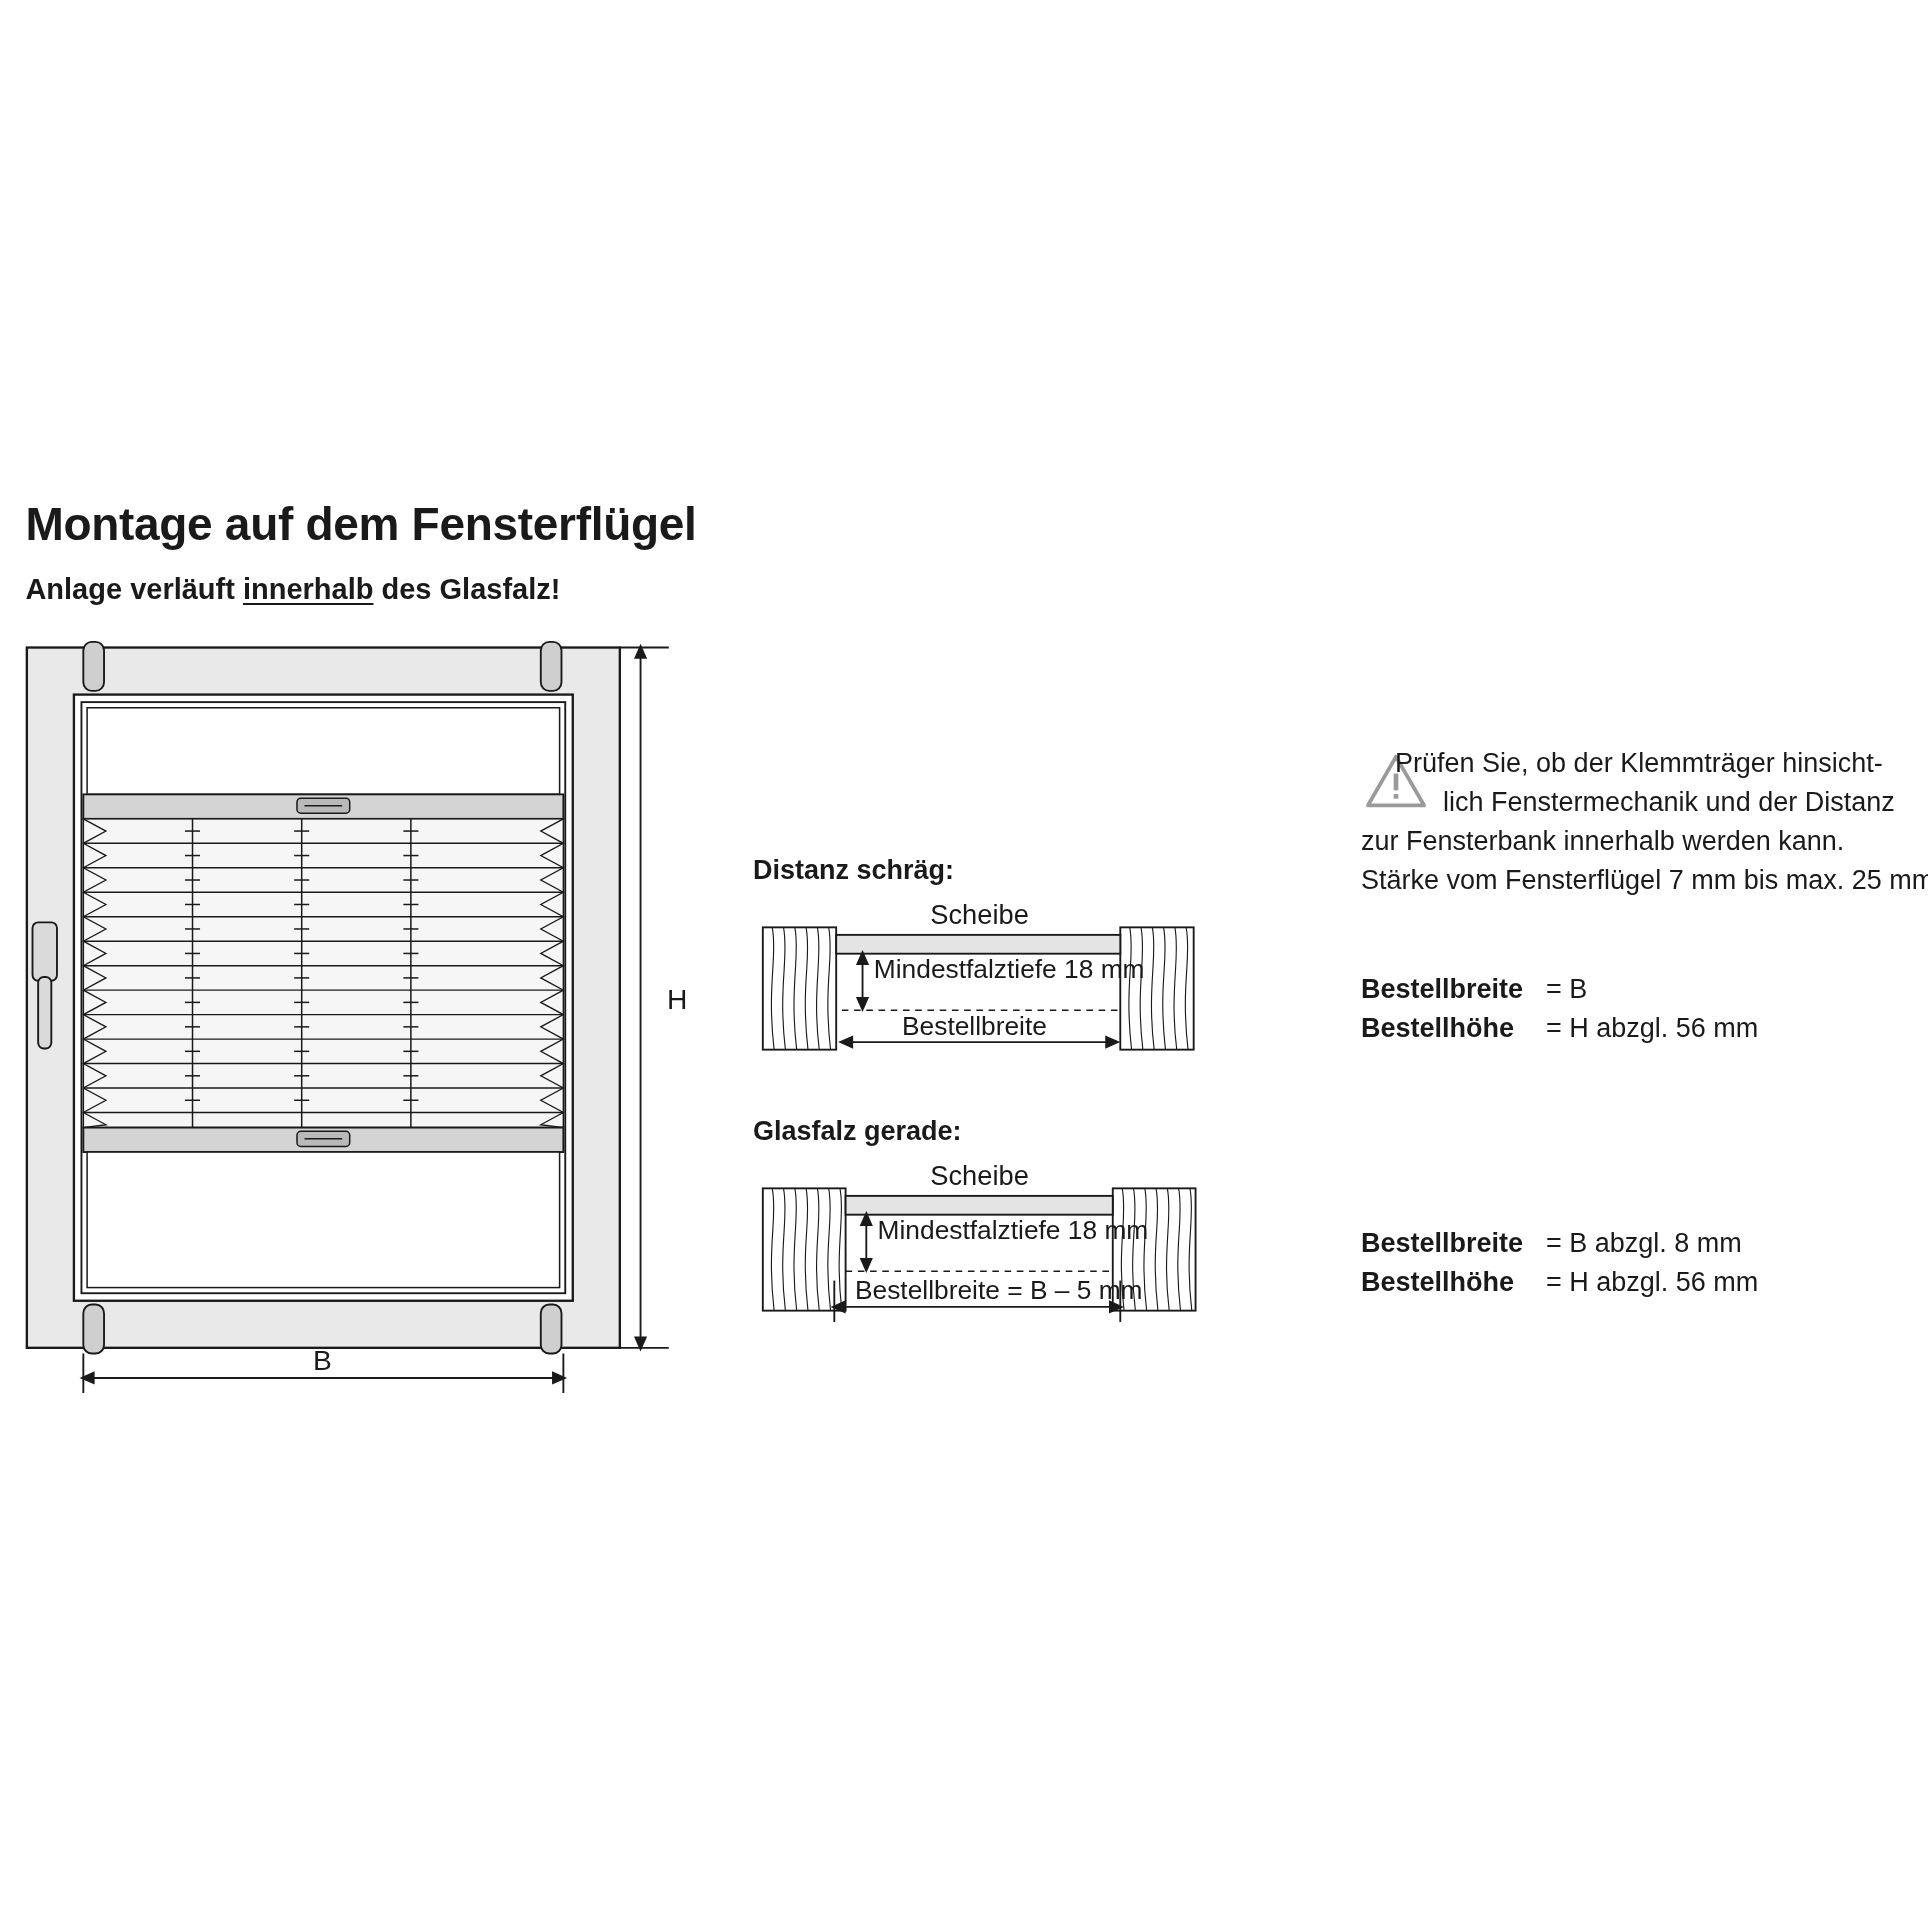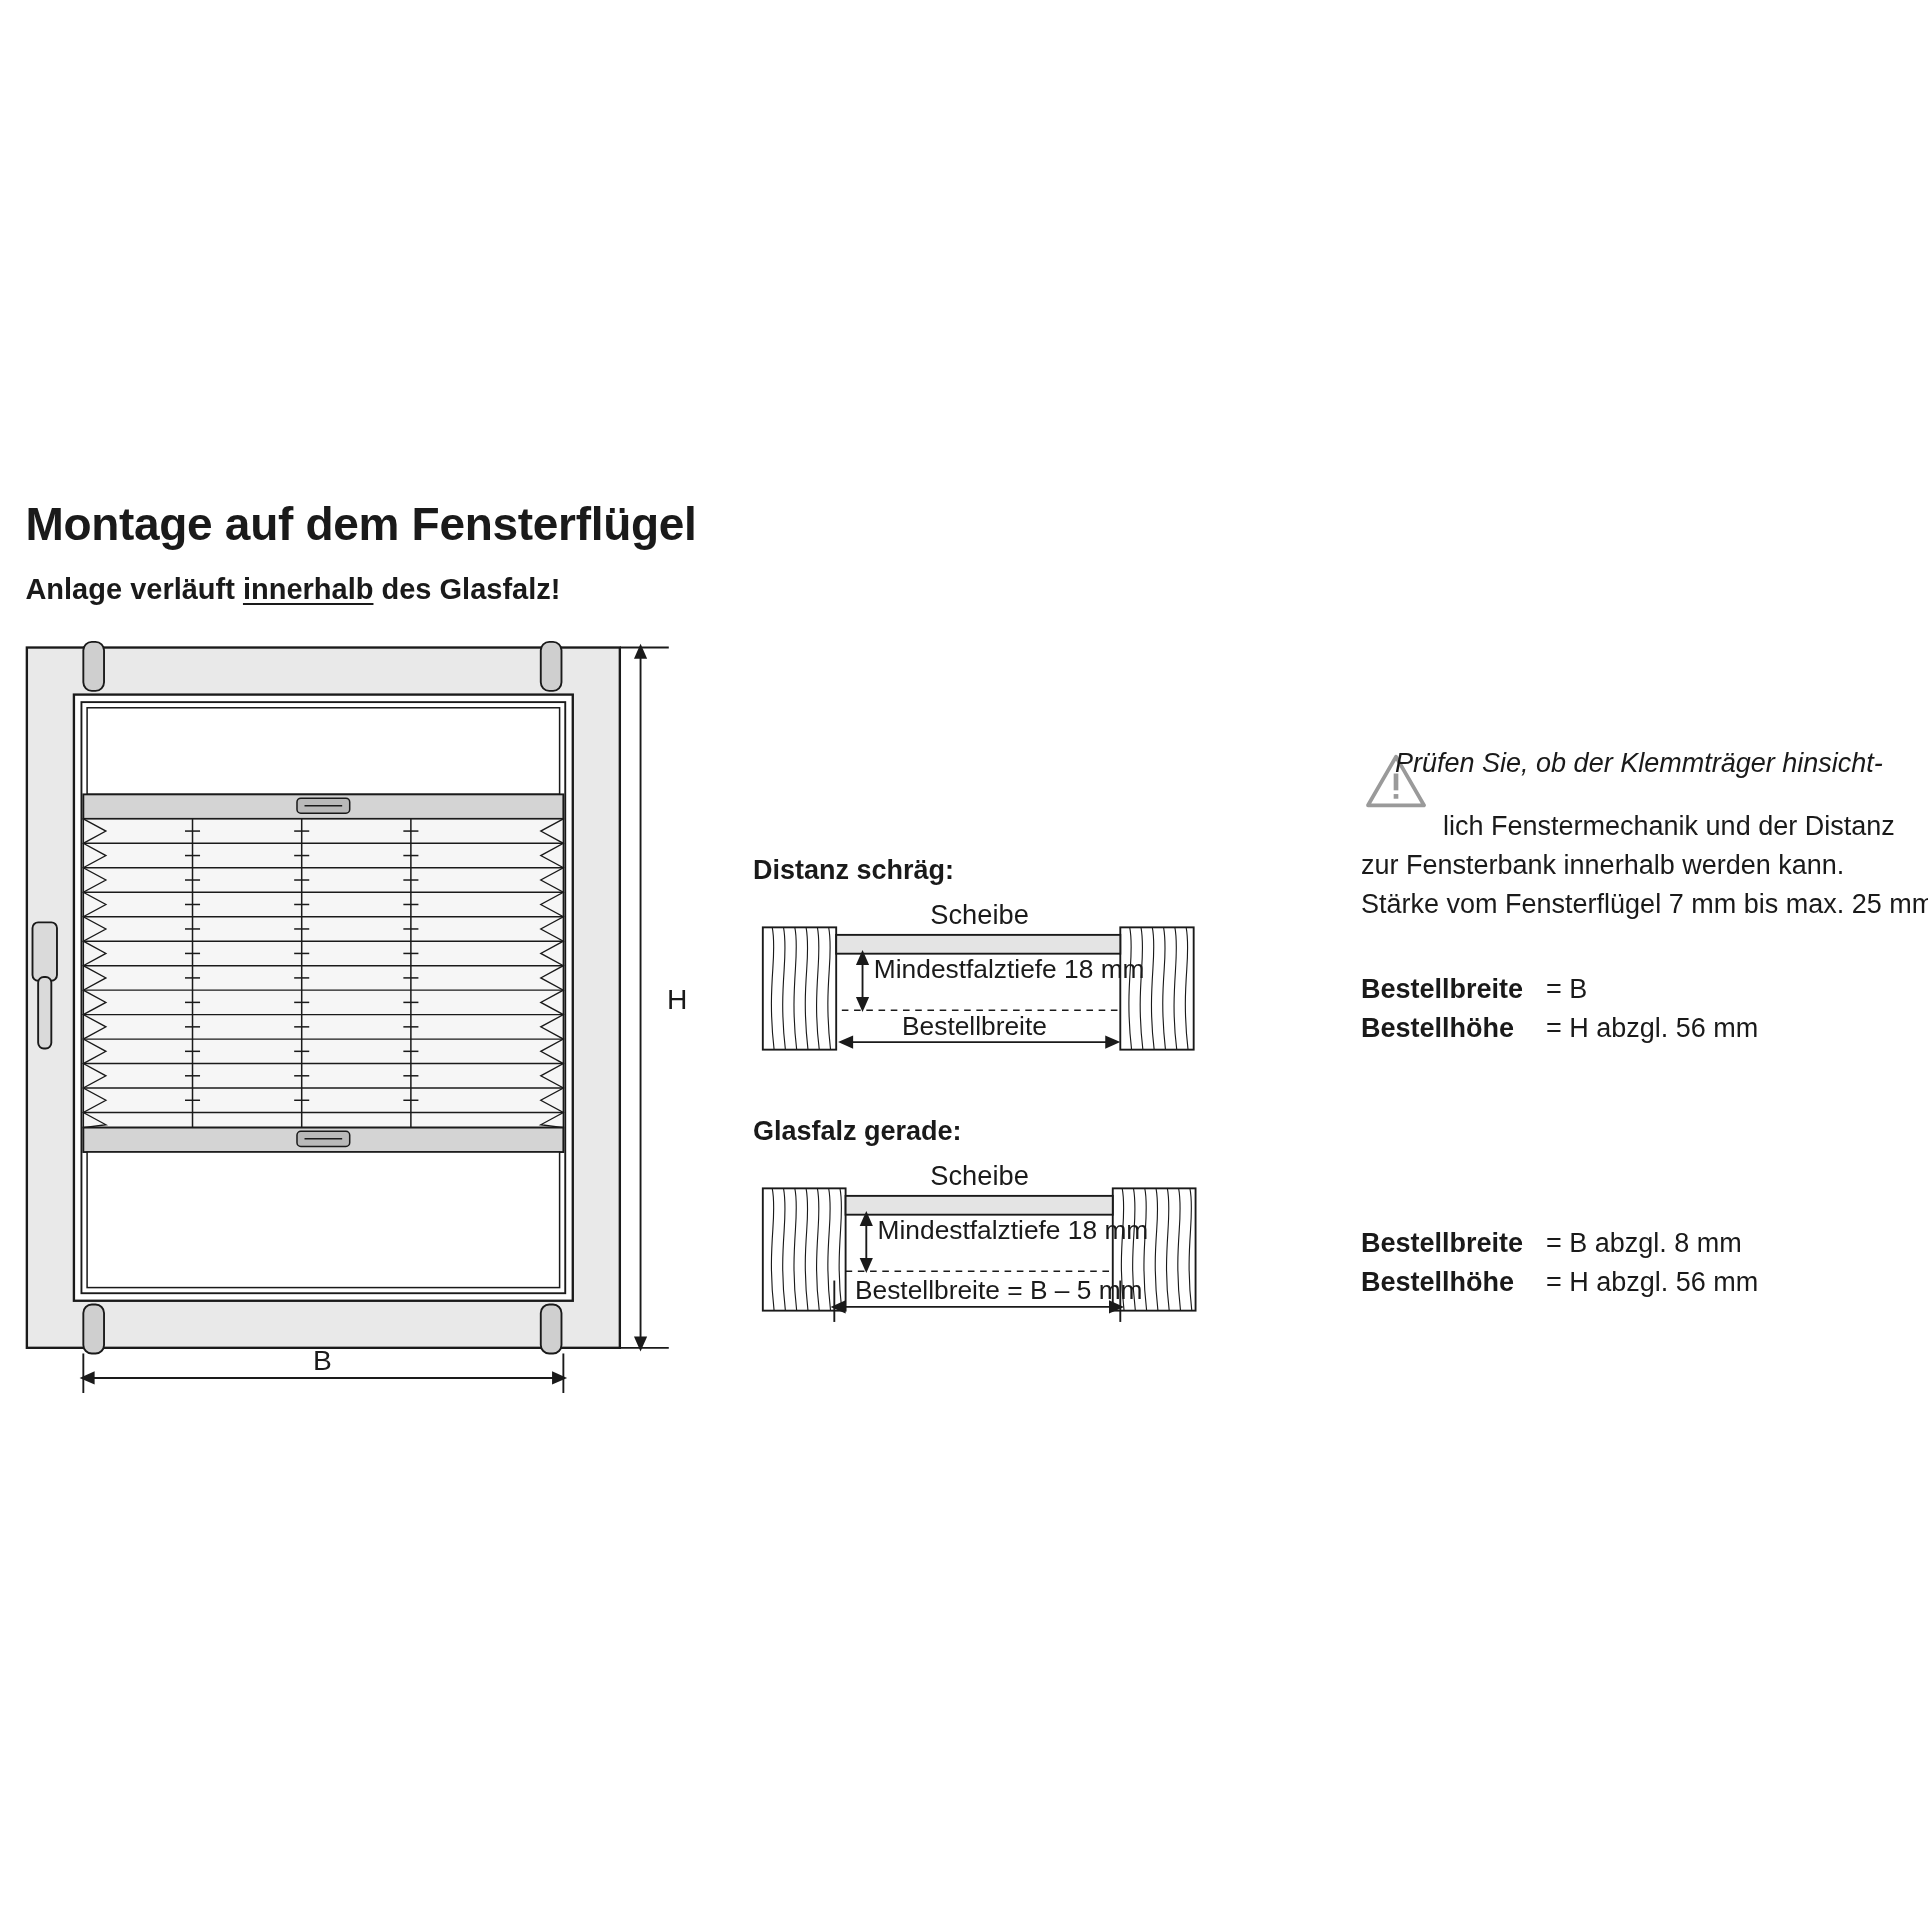--- a/index.html
+++ b/index.html
@@ -91,22 +91,22 @@
     left: 1365px;
     top: 753px;
     width: 62px;
     height: 56px;
   }
   .note-line {
     font-size: 27px;
     line-height: 39px;
     white-space: nowrap;
   }
-  .note-indent-1 { margin-left: 34px; font-style: italic; }
-  .note-indent-2 { margin-left: 82px; margin-top: 24px; }
+  .note-indent-1 { margin-left: 34px; }
+  .note-indent-2 { margin-left: 82px; }
 
   #spec-block-1 {
     position: absolute;
     left: 1361px;
     top: 970px;
   }
   #spec-block-2 {
     position: absolute;
     left: 1361px;
     top: 1224px;

